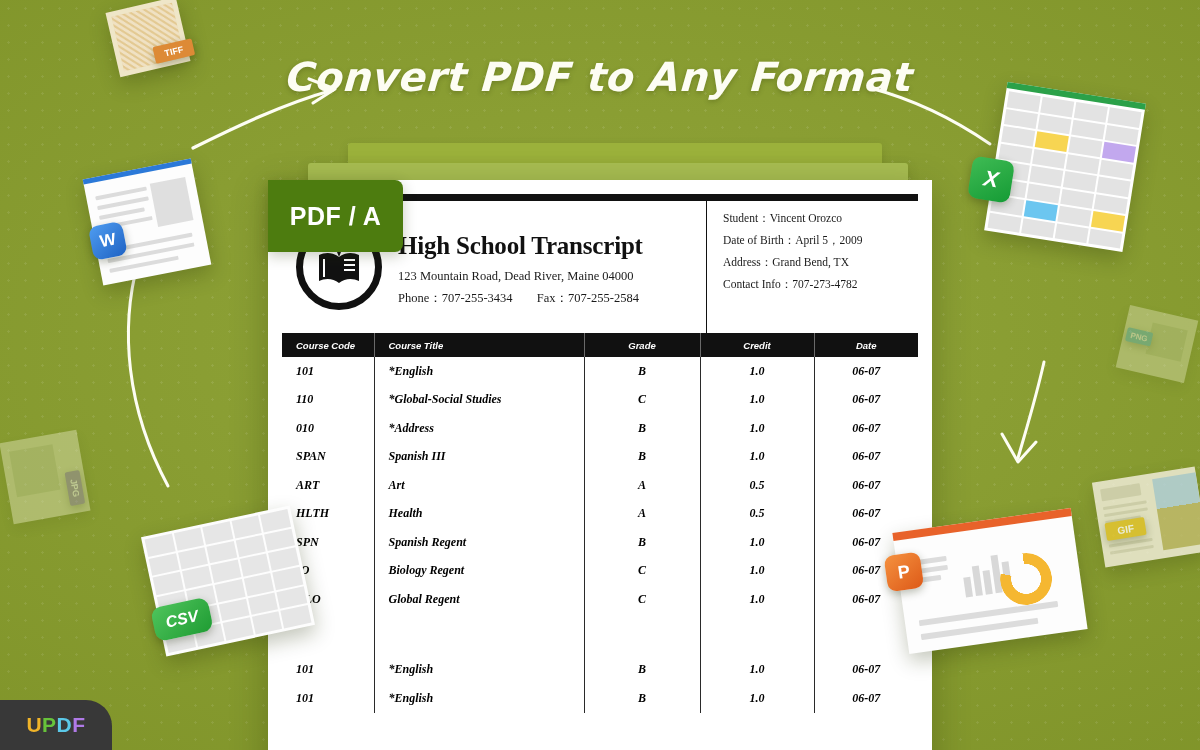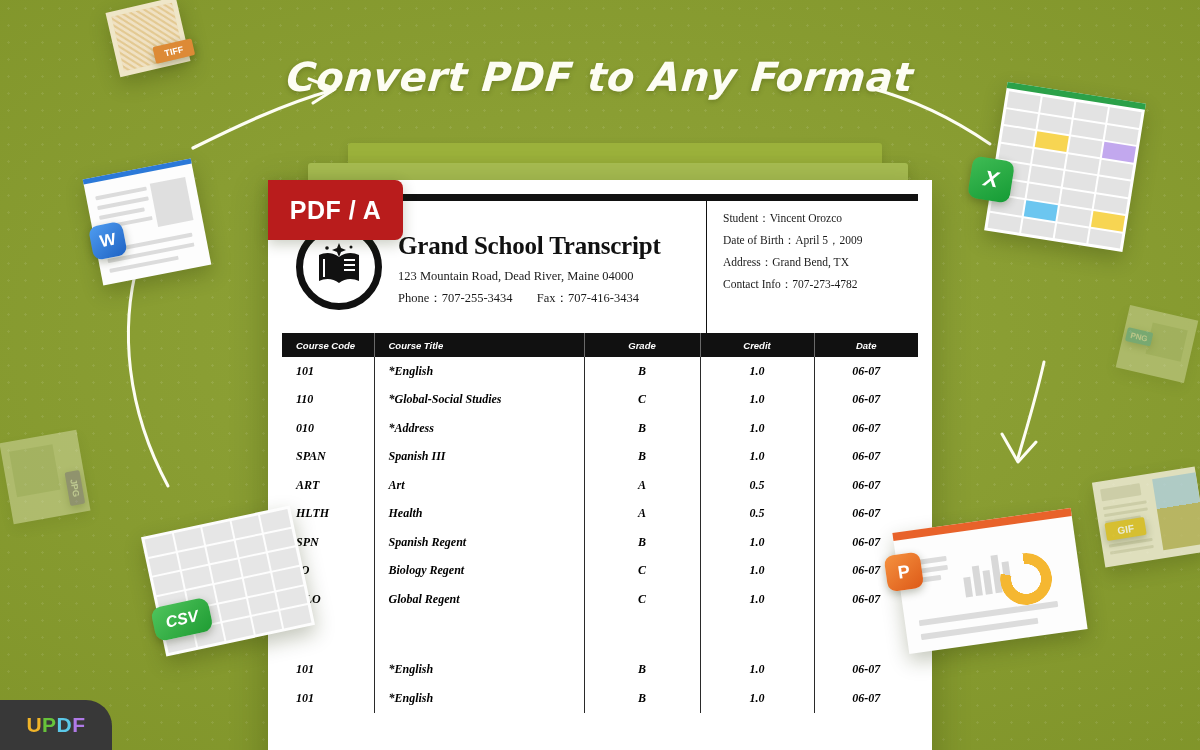--- a/index.html
+++ b/index.html
@@ -114,22 +114,22 @@
   #course-table tbody tr.spacer td { height: 42px; }
   col.c-code  { width: 92px; }
   col.c-title { width: 210px; }
   col.c-grade { width: 116px; }
   col.c-credit{ width: 114px; }
   col.c-date  { width: 104px; }
 
   
   #pdfa-badge {
     position: absolute; left: 268px; top: 180px;
-    width: 135px; height: 60px;
-    background: #b91c1c;
+    width: 135px; height: 72px;
+    background: #4d7c0f;
     border-radius: 0 8px 8px 0;
     display: flex; align-items: center; justify-content: center;
     color: #fff;
     font-family: "Liberation Sans", sans-serif;
     font-size: 25px; font-weight: 700;
     letter-spacing: 0.5px;
     box-shadow: 0 4px 14px rgba(40,52,6,0.25);
   }
 
   
@@ -263,26 +263,26 @@
             <rect x="31" y="16" width="11" height="2" fill="#fff"></rect>
             <rect x="31" y="21" width="11" height="2" fill="#fff"></rect>
             <rect x="31" y="26" width="11" height="2" fill="#fff"></rect>
             <rect x="10" y="16" width="2" height="18" fill="#fff"></rect>
             <path d="M26 0 L28 5 L33 7 L28 9 L26 14 L24 9 L19 7 L24 5 Z" fill="#111"></path>
             <circle cx="14" cy="5" r="1.8" fill="#111"></circle>
             <circle cx="38" cy="4" r="1.5" fill="#111"></circle>
           </svg>
         </div>
         <div id="header-text">
-          <div id="doc-title">Grand School Transcript</div>
+          <div id="doc-title">High School Transcript</div>
           <div id="doc-address">123 Mountain Road, Dead River, Maine 04000</div>
           <div id="doc-phone">
             <span>Phone：707-255-3434</span>
             <span class="sep"></span>
-            <span>Fax：707-416-3434</span>
+            <span>Fax：707-255-2584</span>
           </div>
         </div>
       </div>
 
       <div id="header-right">
         <div class="info-line">Student：Vincent Orozco</div>
         <div class="info-line">Date of Birth：April 5，2009</div>
         <div class="info-line">Address：Grand Bend, TX</div>
         <div class="info-line">Contact Info：707-273-4782</div>
       </div>

